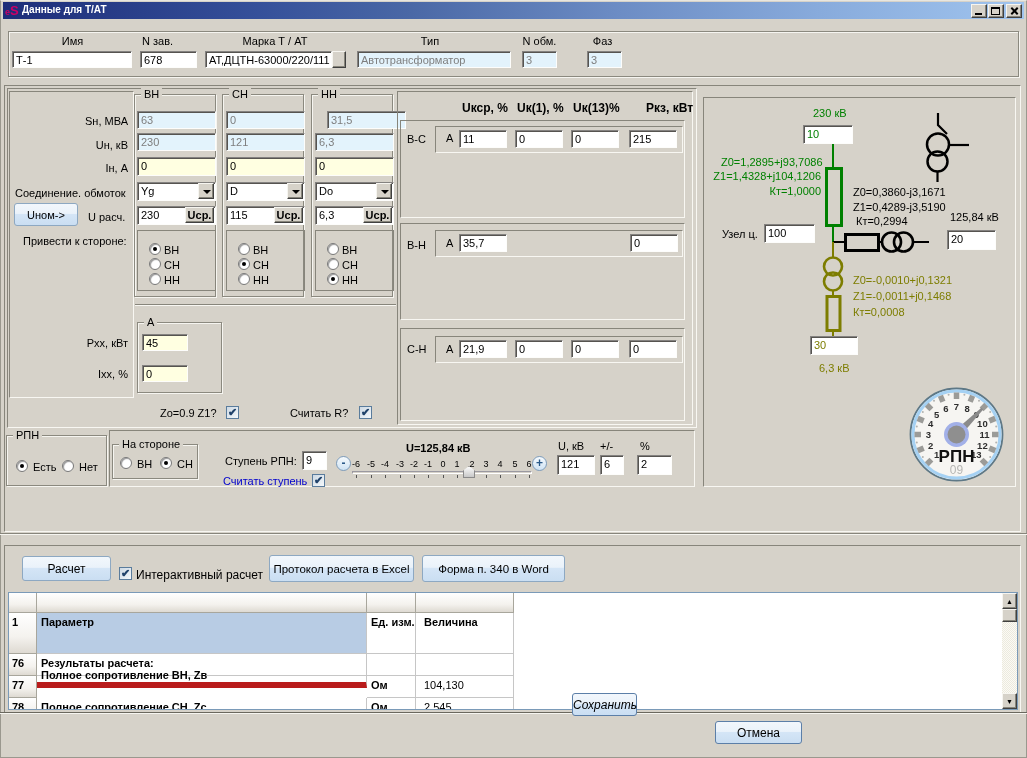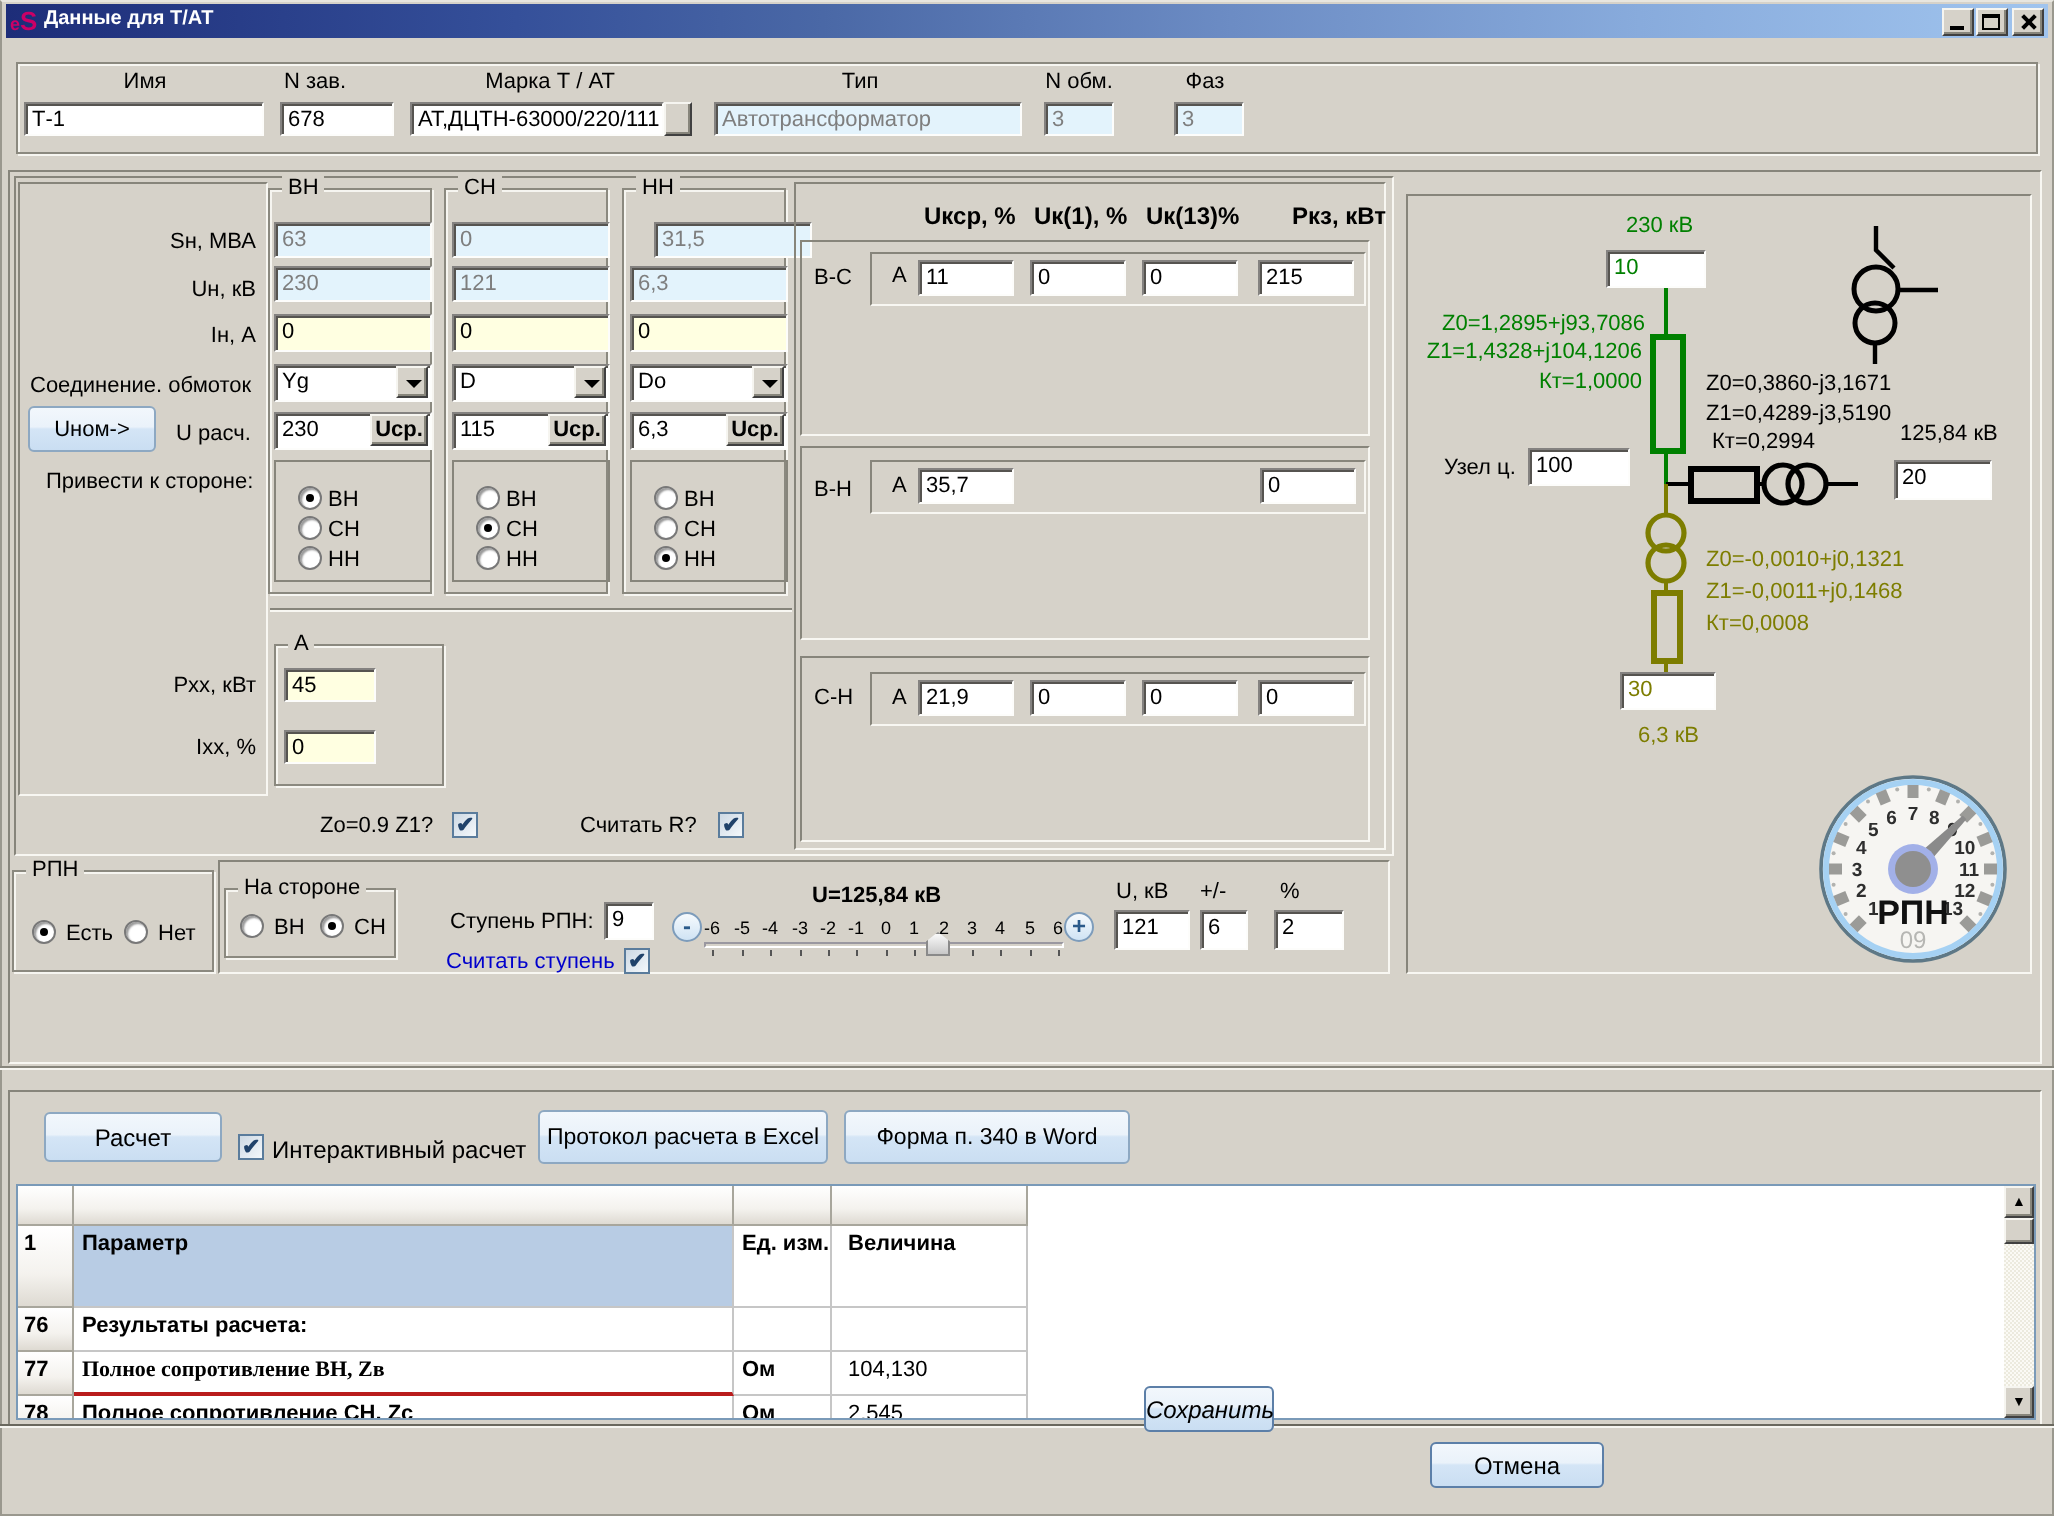--- a/index.html
+++ b/index.html
@@ -331,21 +331,21 @@
 <div class="abs" style="left:407px;top:0px;width:98px;height:20px;background:linear-gradient(#ffffff,#f4f2ee 60%,#dedad2);border-right:1px solid #a8a69c;border-bottom:1px solid #a8a69c;padding:3px 0 0 8px;"></div>
 <div class="abs" style="left:0;top:20px;width:28px;height:41px;background:linear-gradient(#ffffff,#f4f2ee 60%,#dedad2);border-right:1px solid #a8a69c;border-bottom:1px solid #a8a69c;font-weight:bold;padding:3px 0 0 3px;">1</div>
 <div class="abs" style="left:28px;top:20px;width:330px;height:41px;background:#b8cce4;border-right:1px solid #c6c6c6;border-bottom:1px solid #c6c6c6;font-weight:bold;padding:3px 0 0 4px;">Параметр</div>
 <div class="abs" style="left:358px;top:20px;width:49px;height:41px;border-right:1px solid #c6c6c6;border-bottom:1px solid #c6c6c6;font-weight:bold;padding:3px 0 0 4px;">Ед. изм.</div>
 <div class="abs" style="left:407px;top:20px;width:98px;height:41px;font-weight:bold;border-right:1px solid #c6c6c6;border-bottom:1px solid #c6c6c6;padding:3px 0 0 8px;">Величина</div>
 <div class="abs" style="left:0;top:61px;width:28px;height:22px;background:linear-gradient(#ffffff,#f4f2ee 60%,#dedad2);border-right:1px solid #a8a69c;border-bottom:1px solid #a8a69c;font-weight:bold;padding:3px 0 0 3px;">76</div>
 <div class="abs" style="left:28px;top:61px;width:330px;height:22px;border-right:1px solid #c6c6c6;border-bottom:1px solid #c6c6c6;font-weight:bold;padding:3px 0 0 4px;">Результаты расчета:</div>
 <div class="abs" style="left:358px;top:61px;width:49px;height:22px;border-right:1px solid #c6c6c6;border-bottom:1px solid #c6c6c6;font-weight:bold;padding:3px 0 0 4px;"></div>
 <div class="abs" style="left:407px;top:61px;width:98px;height:22px;border-right:1px solid #c6c6c6;border-bottom:1px solid #c6c6c6;padding:3px 0 0 8px;"></div>
 <div class="abs" style="left:0;top:83px;width:28px;height:22px;background:linear-gradient(#ffffff,#f4f2ee 60%,#dedad2);border-right:1px solid #a8a69c;border-bottom:1px solid #a8a69c;font-weight:bold;padding:3px 0 0 3px;">77</div>
-<div class="abs" style="left:28px;top:83px;width:330px;height:22px;border-right:1px solid #c6c6c6;border-bottom:2px solid #b91c1c;font-weight:bold;padding:3px 0 0 4px;font-family:Liberation Serif, serif;">Полное сопротивление ВН, Zв</div>
+<div class="abs" style="left:28px;top:73px;width:330px;height:22px;border-right:1px solid #c6c6c6;border-bottom:6px solid #b91c1c;font-weight:bold;padding:3px 0 0 4px;">Полное сопротивление ВН, Zв</div>
 <div class="abs" style="left:358px;top:83px;width:49px;height:22px;border-right:1px solid #c6c6c6;border-bottom:1px solid #c6c6c6;font-weight:bold;padding:3px 0 0 4px;">Ом</div>
 <div class="abs" style="left:407px;top:83px;width:98px;height:22px;border-right:1px solid #c6c6c6;border-bottom:1px solid #c6c6c6;padding:3px 0 0 8px;">104,130</div>
 <div class="abs" style="left:0;top:105px;width:28px;height:22px;background:linear-gradient(#ffffff,#f4f2ee 60%,#dedad2);border-right:1px solid #a8a69c;border-bottom:1px solid #a8a69c;font-weight:bold;padding:3px 0 0 3px;">78</div>
 <div class="abs" style="left:28px;top:105px;width:330px;height:22px;border-right:1px solid #c6c6c6;border-bottom:1px solid #c6c6c6;font-weight:bold;padding:3px 0 0 4px;">Полное сопротивление СН, Zс</div>
 <div class="abs" style="left:358px;top:105px;width:49px;height:22px;border-right:1px solid #c6c6c6;border-bottom:1px solid #c6c6c6;font-weight:bold;padding:3px 0 0 4px;">Ом</div>
 <div class="abs" style="left:407px;top:105px;width:98px;height:22px;border-right:1px solid #c6c6c6;border-bottom:1px solid #c6c6c6;padding:3px 0 0 8px;">2,545</div>
 </div>
 <div class="abs" style="left:1002px;top:593px;width:15px;height:116px;background:repeating-conic-gradient(#eceade 0% 25%, #fbfaf5 0% 50%) 0 0/2px 2px;">
 <div class="rb" style="left:0;top:0;width:15px;height:16px;text-align:center;font-size:7px;line-height:15px;color:#000;">▲</div>
 <div class="rb" style="left:0;top:16px;width:15px;height:13px;"></div>

